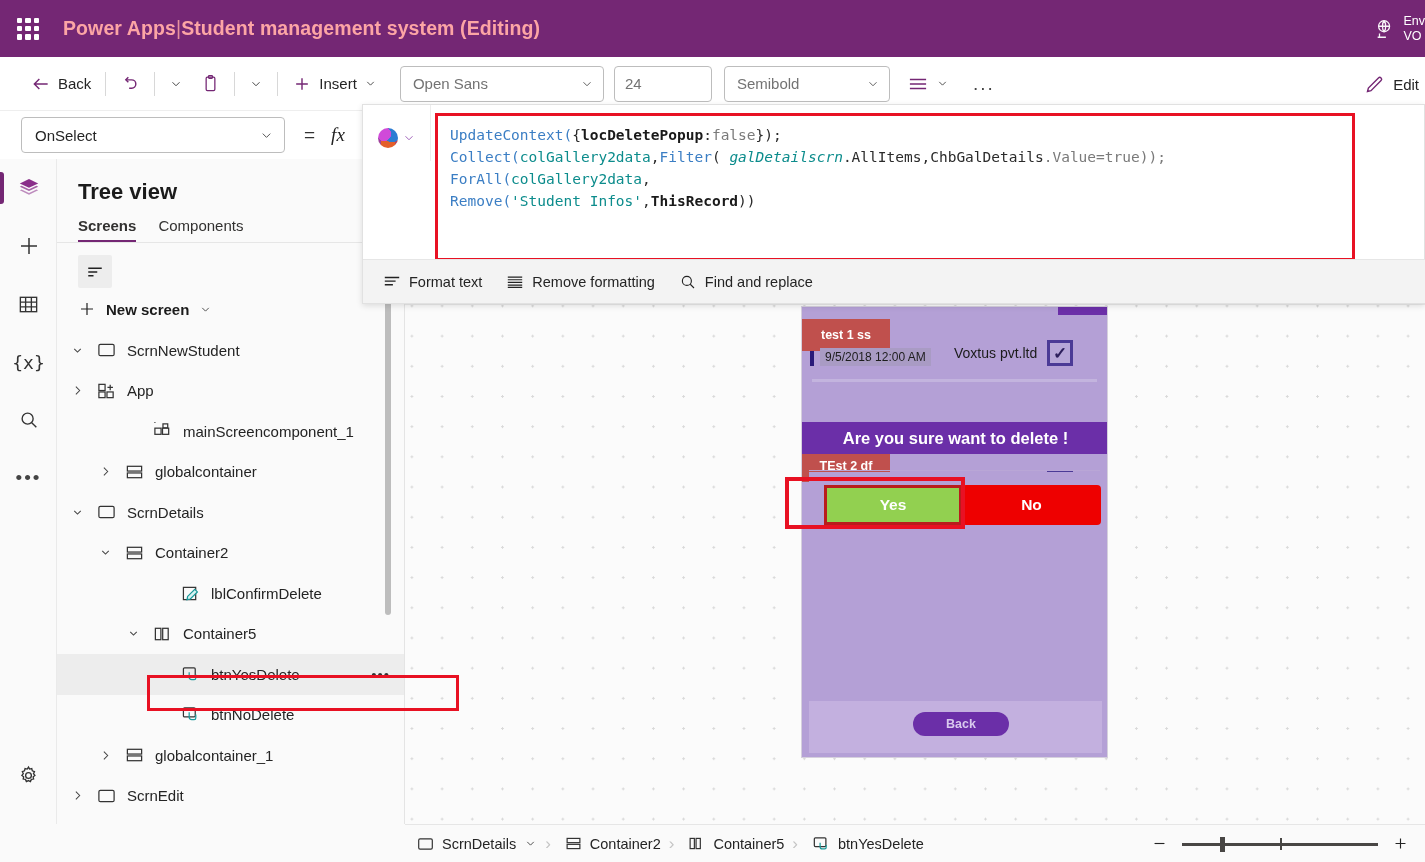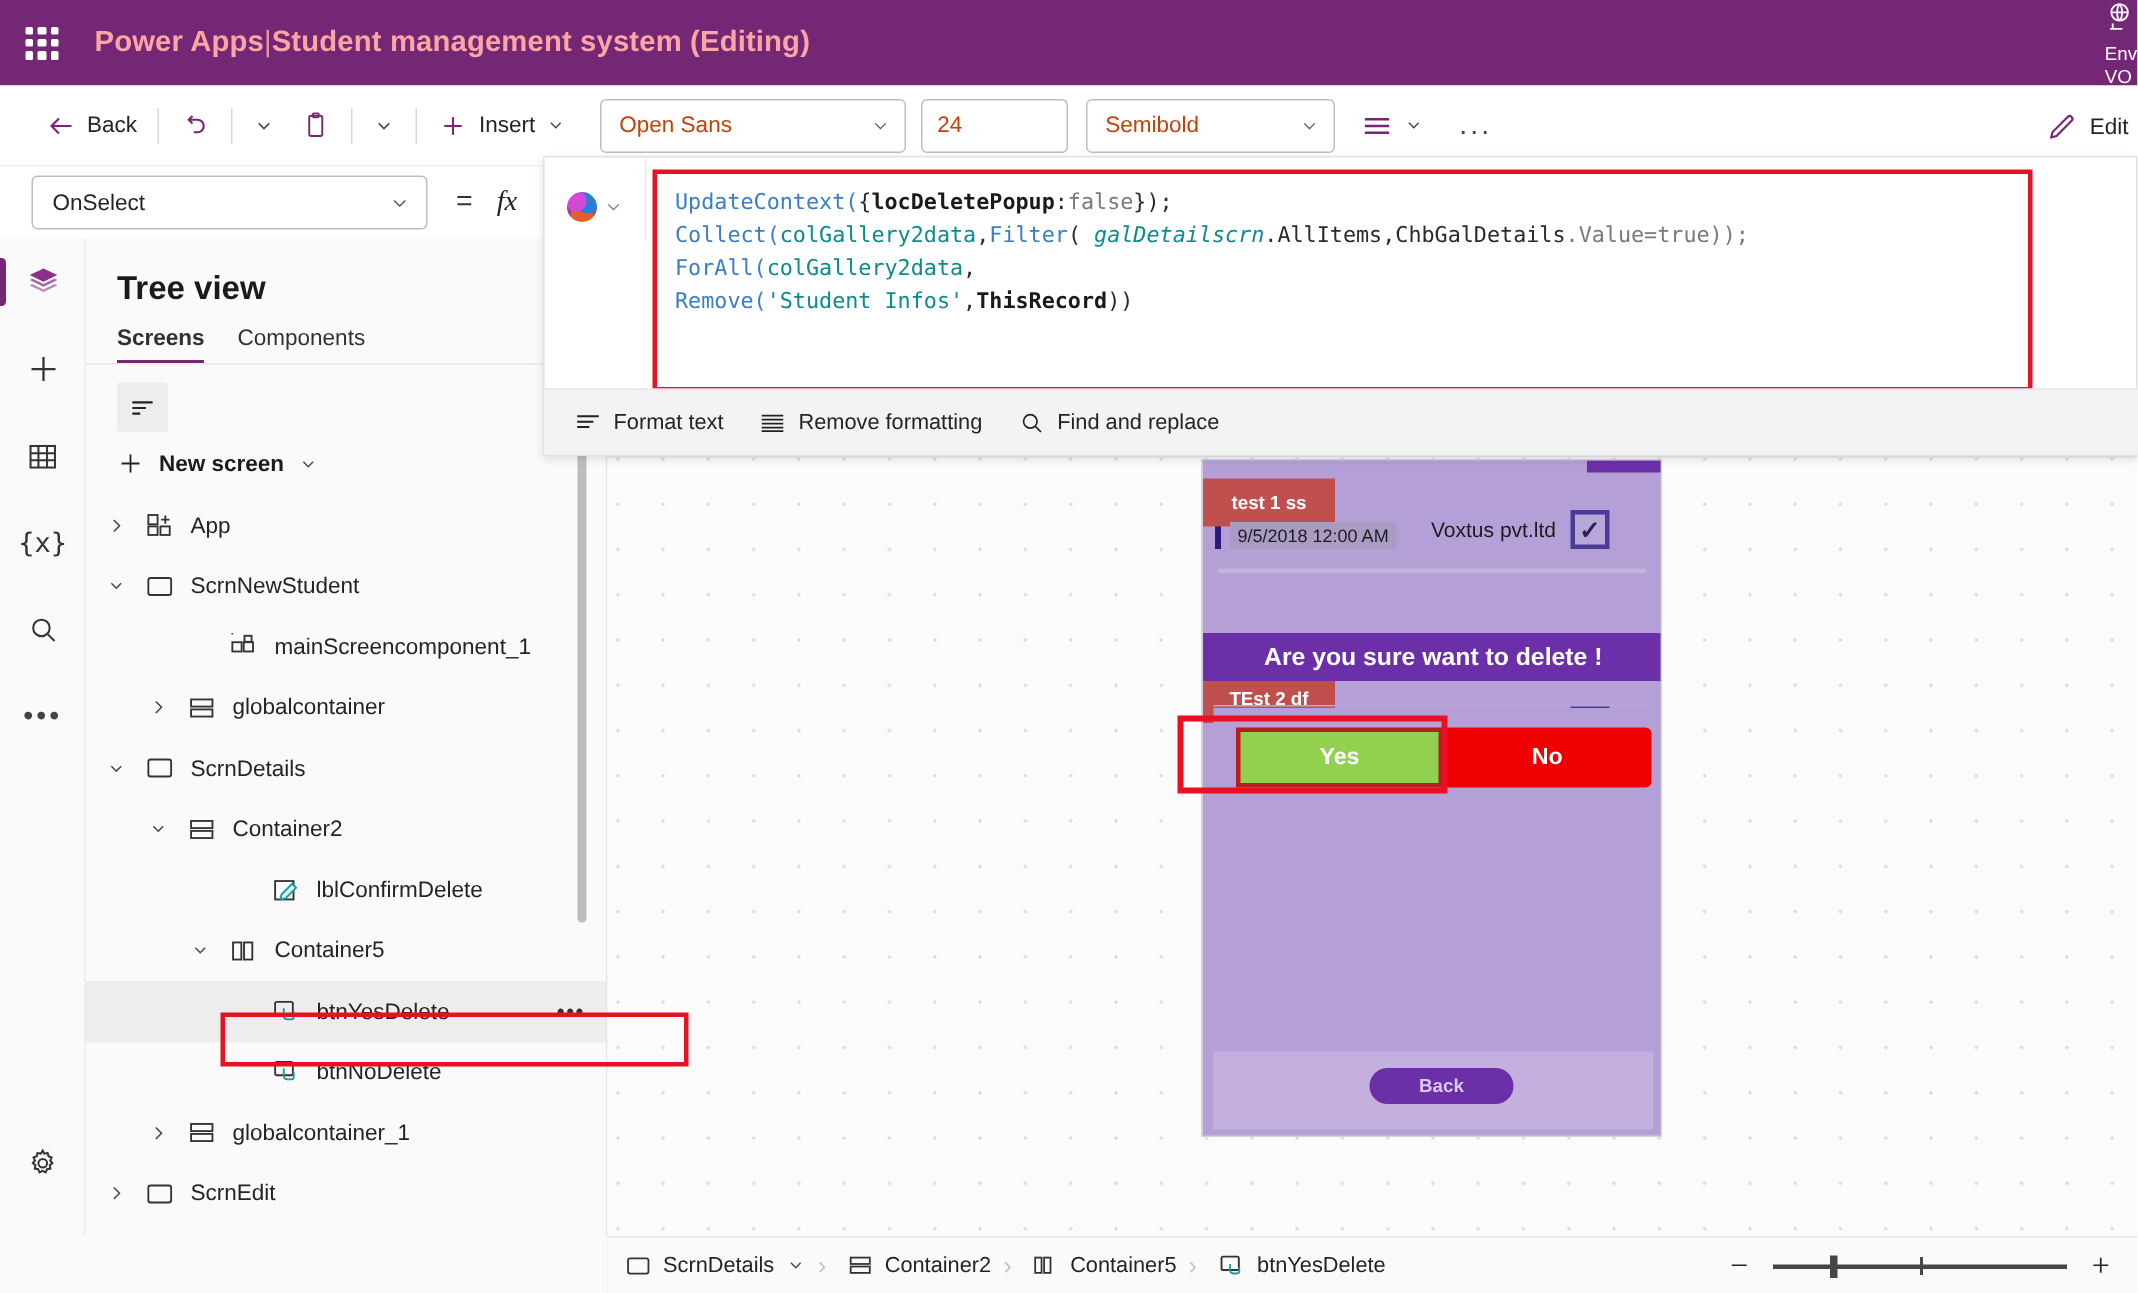--- a/index.html
+++ b/index.html
@@ -22,21 +22,21 @@
     gap: 3px; padding: 4px; cursor: pointer;
   }
   .waffle i { background: #fff; border-radius: 1px; display: block; }
   .brand {
     color: #fca5a5; font-size: 19.5px; font-weight: 600; letter-spacing: .1px;
     display: flex; align-items: center; white-space: nowrap;
   }
   .brand .sep { font-weight: 300; opacity: .85; }
   .env-block {
     position: absolute; right: 0; top: 0; height: 57px;
-    display: flex; align-items: center; gap: 7px; padding-right: 0px; flex-direction: column;
+    display: flex; align-items: center; gap: 7px; padding-right: 0px;
   }
   .env-icon { width: 22px; height: 22px; color: #fff; opacity: .95; }
   .env-text { color: #fff; font-size: 12.5px; line-height: 15px; }
 
   
   .cmdbar {
     position: absolute; left: 0; top: 57px; width: 1425px; height: 54px;
     background: #fff; display: flex; align-items: center; gap: 0px;
     border-bottom: 1px solid #eeeeee;
   }
@@ -44,21 +44,21 @@
     display: flex; align-items: center; gap: 7px; height: 36px;
     padding: 0 9px; cursor: pointer; border-radius: 3px; color: #242424;
     font-size: 15px; white-space: nowrap;
   }
   .cmd-sep { width: 1px; height: 24px; background: #d8d8d8; margin: 0 5px; }
   .pu { color: #742774; }
   .chev { font-size: 11px; color: #444; }
   .combo {
     height: 36px; border: 1px solid #bdbdbd; border-radius: 4px;
     display: flex; align-items: center; justify-content: space-between;
-    padding: 0 9px 0 12px; font-size: 15px; color: #c2410c; background: #fff;
+    padding: 0 9px 0 12px; font-size: 15px; color: #737373; background: #fff;
     cursor: pointer;
   }
   .combo .cv { color: #5a5a5a; font-size: 12px; margin-left: 10px; }
   .edit-right {
     position: absolute; right: 6px; top: 0; height: 54px;
     display: flex; align-items: center; gap: 8px; font-size: 15px; color: #242424;
   }
 
   
   .proprow {
@@ -535,46 +535,46 @@
             <path d="M6 9l6 6 6-6"></path>
           </svg>
       </span>
     </div>
 
     <div class="tv-list" id="tree-list">
         <div class="tv-row">
           <span style="width:6px"></span>
           <span class="tw">
             <svg width="13" height="13" viewBox="0 0 24 24" fill="none" stroke="#444" stroke-width="1.9">
+              <path d="M6 9l6 6 6-6"></path>
+            </svg>
+          </span>
+          <span class="ic">
+            <svg width="19" height="16" viewBox="0 0 20 16" fill="none" stroke="#333" stroke-width="1.3">
+              <rect x="2" y="2" width="16" height="12" rx="1.6"></rect>
+            </svg>
+          </span>
+          <span class="lbl">ScrnNewStudent</span>
+        </div>
+        <div class="tv-row">
+          <span style="width:6px"></span>
+          <span class="tw">
+            <svg width="13" height="13" viewBox="0 0 24 24" fill="none" stroke="#444" stroke-width="1.9">
               <path d="M9 5l7 7-7 7"></path>
             </svg>
           </span>
           <span class="ic">
             <svg width="19" height="18" viewBox="0 0 20 18" fill="none" stroke="#333" stroke-width="1.3">
               <rect x="2" y="2" width="6.5" height="6.5"></rect>
               <rect x="2" y="10" width="6.5" height="6"></rect>
               <rect x="10.5" y="10" width="6.5" height="6"></rect>
               <path d="M11 5.2h5.8M13.9 2.3v5.8"></path>
             </svg>
           </span>
           <span class="lbl">App</span>
-        </div>
-        <div class="tv-row">
-          <span style="width:6px"></span>
-          <span class="tw">
-            <svg width="13" height="13" viewBox="0 0 24 24" fill="none" stroke="#444" stroke-width="1.9">
-              <path d="M6 9l6 6 6-6"></path>
-            </svg>
-          </span>
-          <span class="ic">
-            <svg width="19" height="16" viewBox="0 0 20 16" fill="none" stroke="#333" stroke-width="1.3">
-              <rect x="2" y="2" width="16" height="12" rx="1.6"></rect>
-            </svg>
-          </span>
-          <span class="lbl">ScrnNewStudent</span>
         </div>
         <div class="tv-row">
           <span style="width:62px"></span>
           <span class="tw"></span>
           <span class="ic">
             <svg width="19" height="18" viewBox="0 0 20 18" fill="none" stroke="#333" stroke-width="1.3">
               <rect x="2" y="6" width="6.5" height="6.5"></rect>
               <rect x="2" y="-0.2" width="0.01" height="0.01"></rect>
               <rect x="10" y="6" width="6.5" height="6.5"></rect>
               <rect x="10.5" y="1.5" width="5" height="4.2"></rect>

